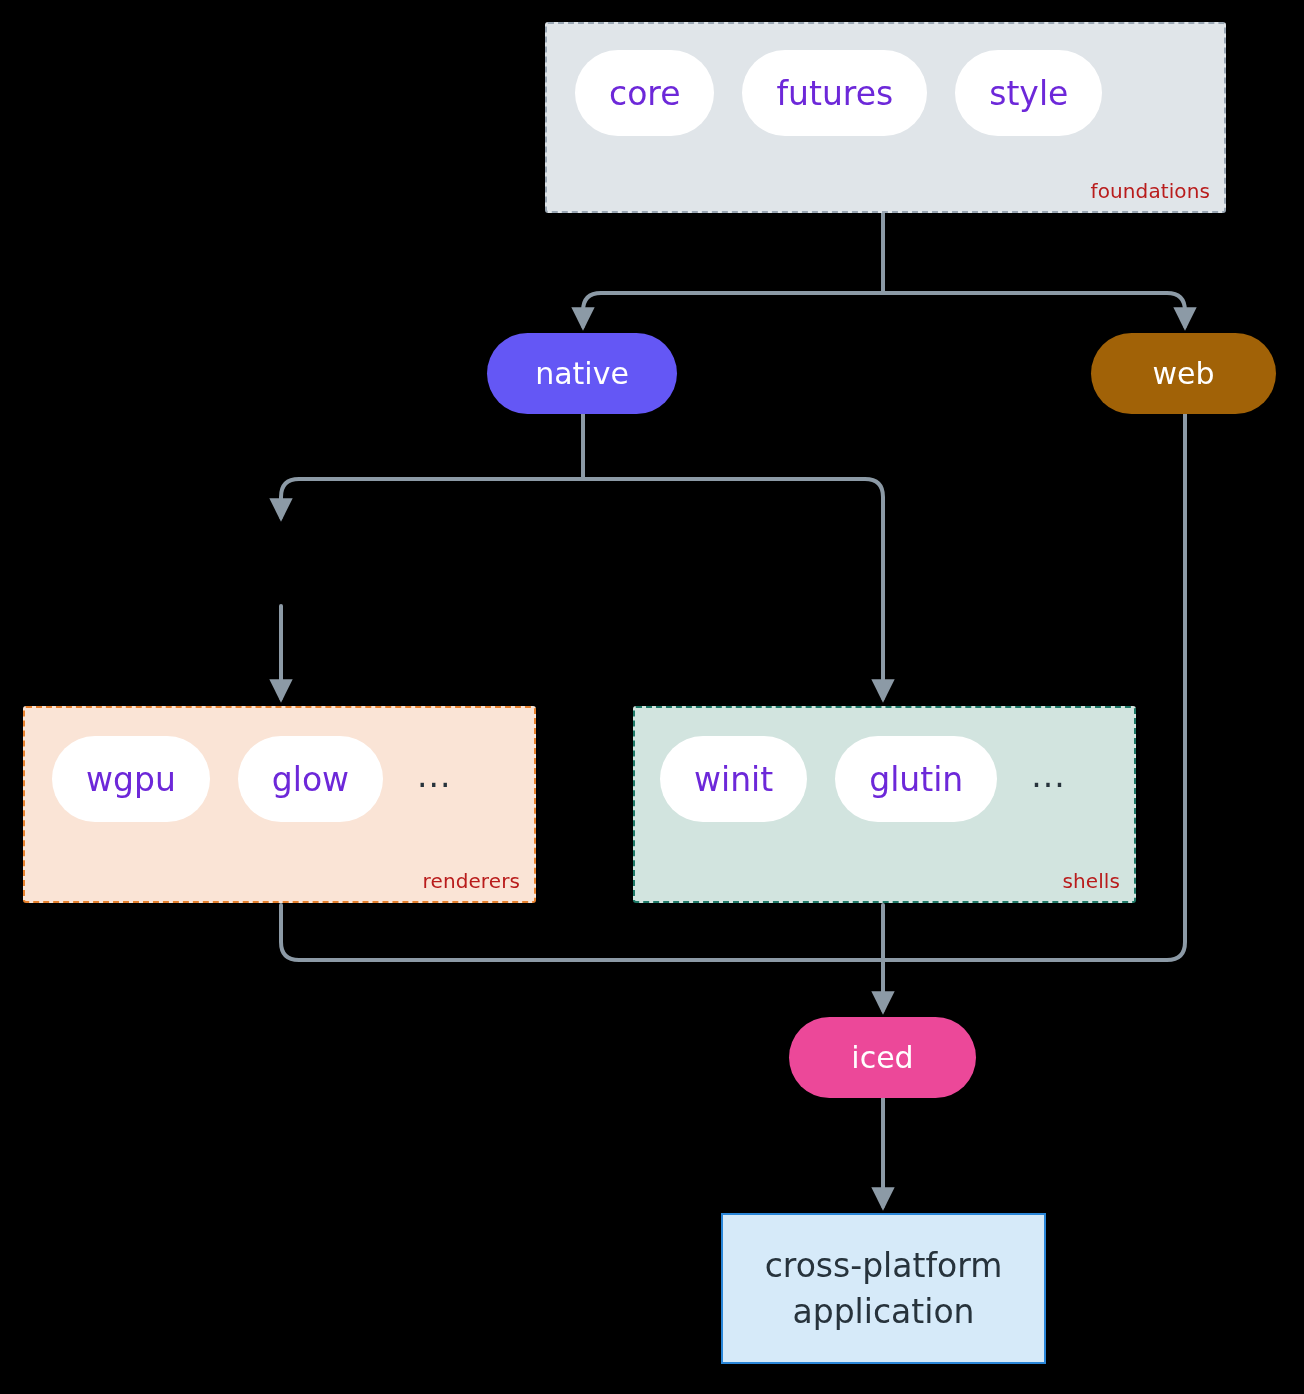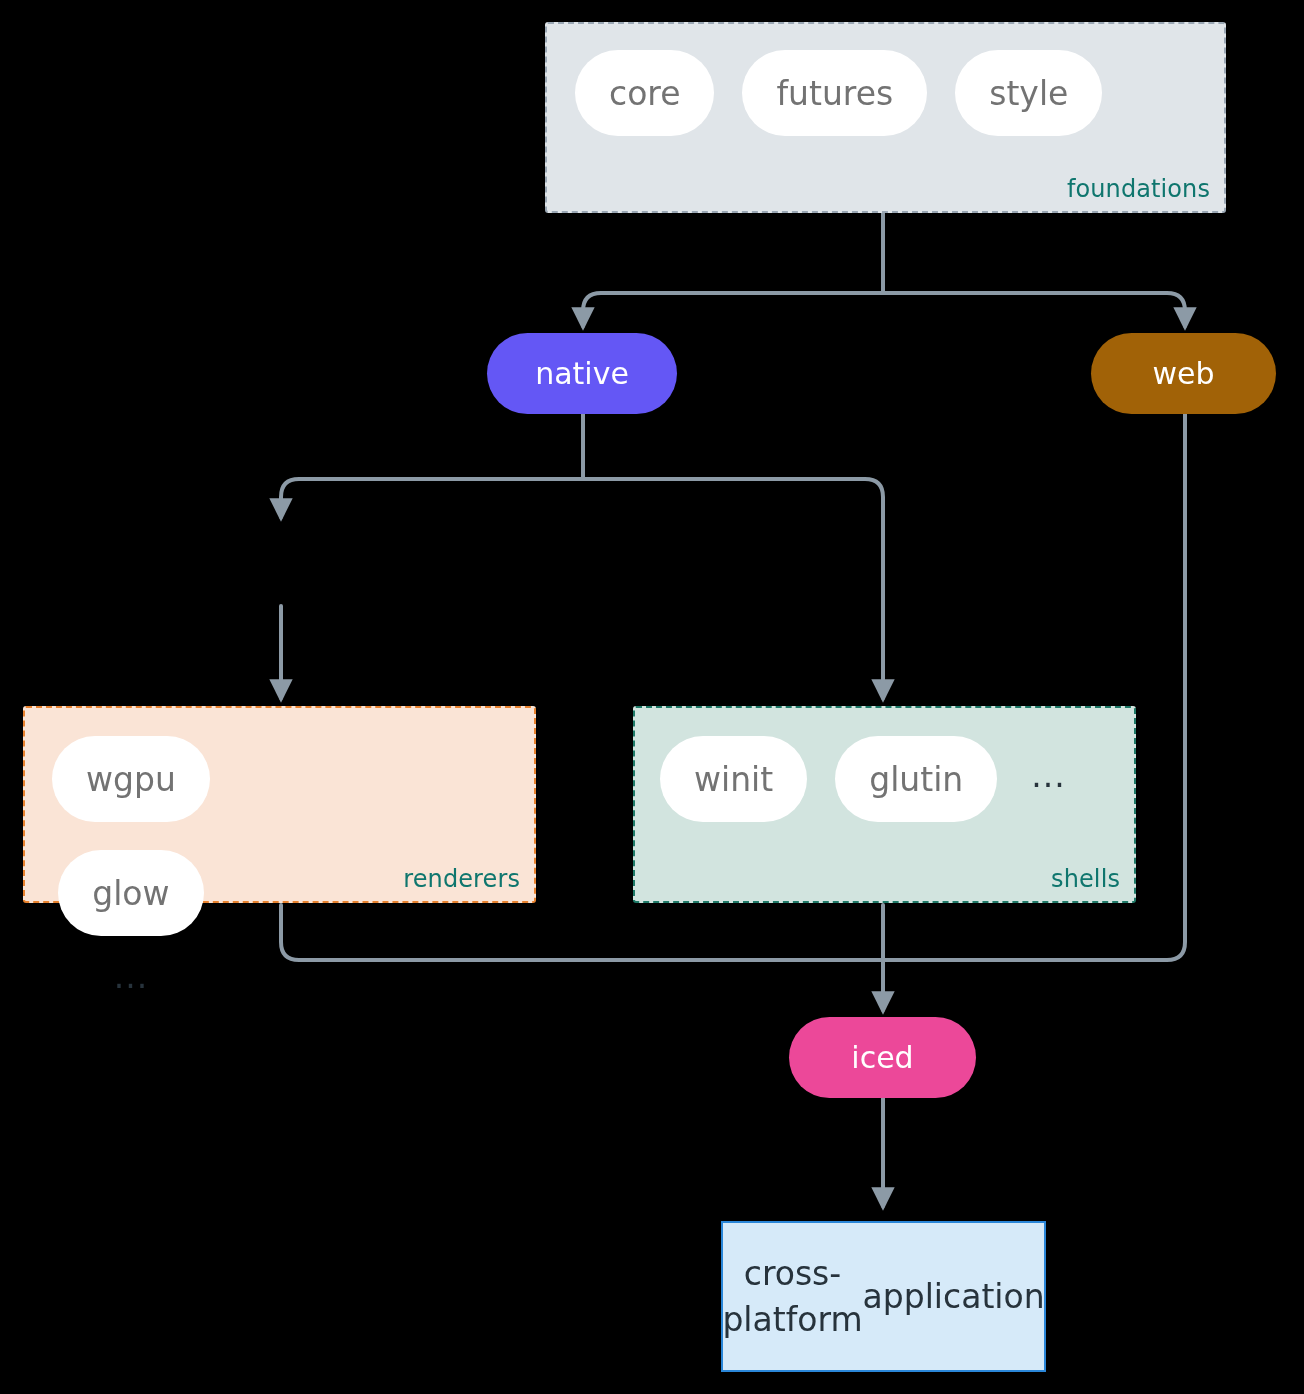--- a/index.html
+++ b/index.html
@@ -33,22 +33,22 @@
   .group {
     position: absolute;
     box-sizing: border-box;
     border-style: dashed;
     border-width: 2px;
   }
   .group-label {
     position: absolute;
     right: 14px;
     bottom: 8px;
-    font-size: 24px;
-    color: #0f766e;
+    font-size: 20px;
+    color: #b91c1c;
     letter-spacing: 0.1px;
     white-space: nowrap;
   }
   .group-items {
     position: absolute;
     left: 0;
     top: 0;
     display: flex;
     align-items: center;
   }
@@ -74,21 +74,20 @@
     width: 513px;
     height: 197px;
     background: #fae4d6;
     border-color: #e8822e;
     border-radius: 3px;
   }
   #group-renderers .group-items {
     left: 27px;
     top: 28px;
     gap: 28px;
-    flex-direction: column;
   }
 
   #group-shells {
     left: 633px;
     top: 706px;
     width: 503px;
     height: 197px;
     background: #d2e4df;
     border-color: #1f7a68;
     border-radius: 3px;
@@ -105,21 +104,21 @@
     background: #ffffff;
     border-radius: 60px;
     height: 86px;
     display: flex;
     align-items: center;
     justify-content: center;
     padding: 0 34px;
     min-width: 120px;
     box-sizing: border-box;
     font-size: 33px;
-    color: #737373;
+    color: #6d28d9;
     white-space: nowrap;
   }
   .ellipsis {
     font-size: 33px;
     color: #27333c;
     padding: 0 6px;
     letter-spacing: 1px;
     line-height: 1;
     position: relative;
     top: -4px;
@@ -162,28 +161,27 @@
 
   
   #node-application {
     position: absolute;
     left: 721px; top: 1213px;
     width: 325px; height: 151px;
     box-sizing: border-box;
     background: #d6eaf9;
     border: 2px solid #2a86d8;
     display: flex;
-    flex-direction: row;
+    flex-direction: column;
     align-items: center;
     justify-content: center;
     color: #27333c;
     font-size: 33px;
     line-height: 1.38;
     text-align: center;
-    margin-top: 8px;
   }
 </style>
 </head>
 <body>
 
 <div id="diagram">
 
   <svg id="edge-layer" viewBox="0 0 1304 1394" width="1304" height="1394">
     <defs>
       <marker id="arrow" viewBox="0 0 12 12" refX="9" refY="6" markerWidth="7" markerHeight="7" orient="auto-start-reverse">

